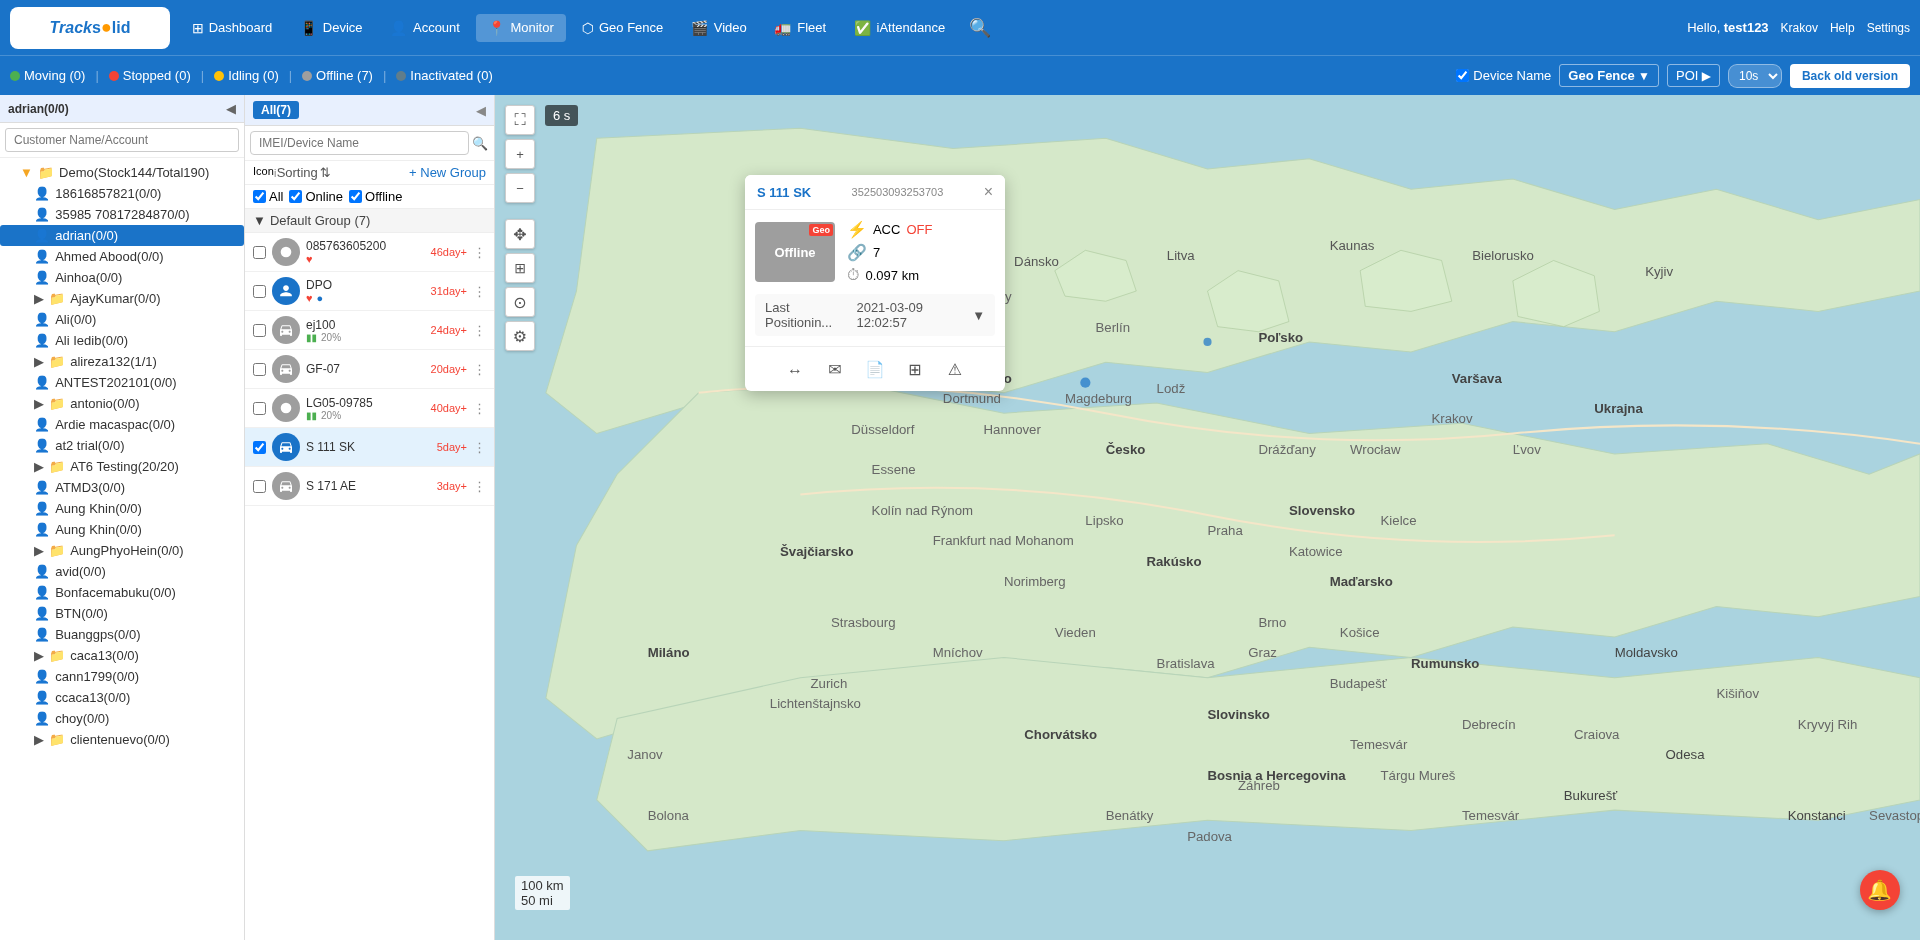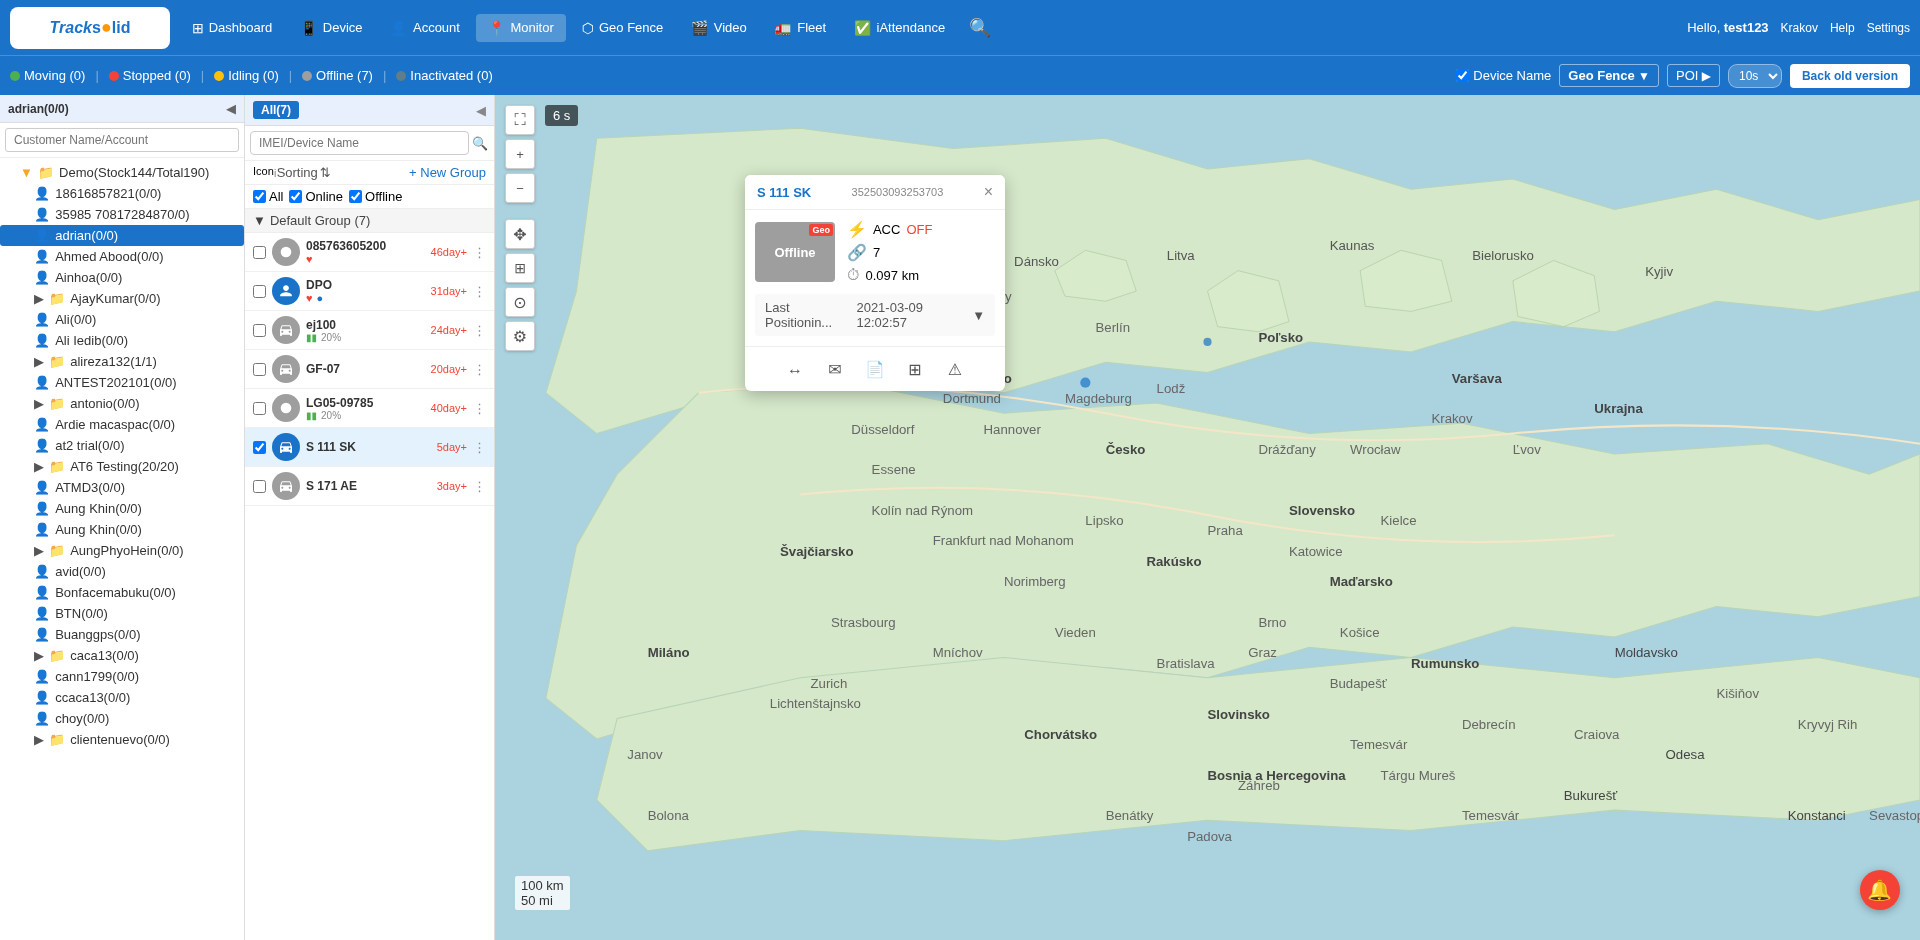--- a/index.html
+++ b/index.html
@@ -218,21 +218,21 @@
       color: #fff; font-size: 12px; flex-shrink: 0;
     }
     .device-icon-car {
       width: 28px; height: 28px;
       border-radius: 50%;
       background: #9e9e9e;
       display: flex; align-items: center; justify-content: center;
       color: #fff; font-size: 14px; flex-shrink: 0;
     }
     .device-info { flex: 1; min-width: 0; }
-    .device-name { font-size: 12px; color: #333; font-weight: bold; white-space: nowrap; overflow: hidden; text-overflow: ellipsis; }
+    .device-name { font-size: 12px; color: #333; font-weight: normal; white-space: nowrap; overflow: hidden; text-overflow: ellipsis; }
     .device-sub { font-size: 11px; color: #888; display: flex; align-items: center; gap: 4px; }
     .device-more { color: #888; cursor: pointer; }
     .device-days { font-size: 11px; color: #f44336; white-space: nowrap; margin-left: 32px; }
     .heart-icon { color: #f44336; font-size: 11px; }
     .blue-dot { color: #1a73c8; font-size: 11px; }
 
     
     .map-container {
       flex: 1;
       position: relative;

